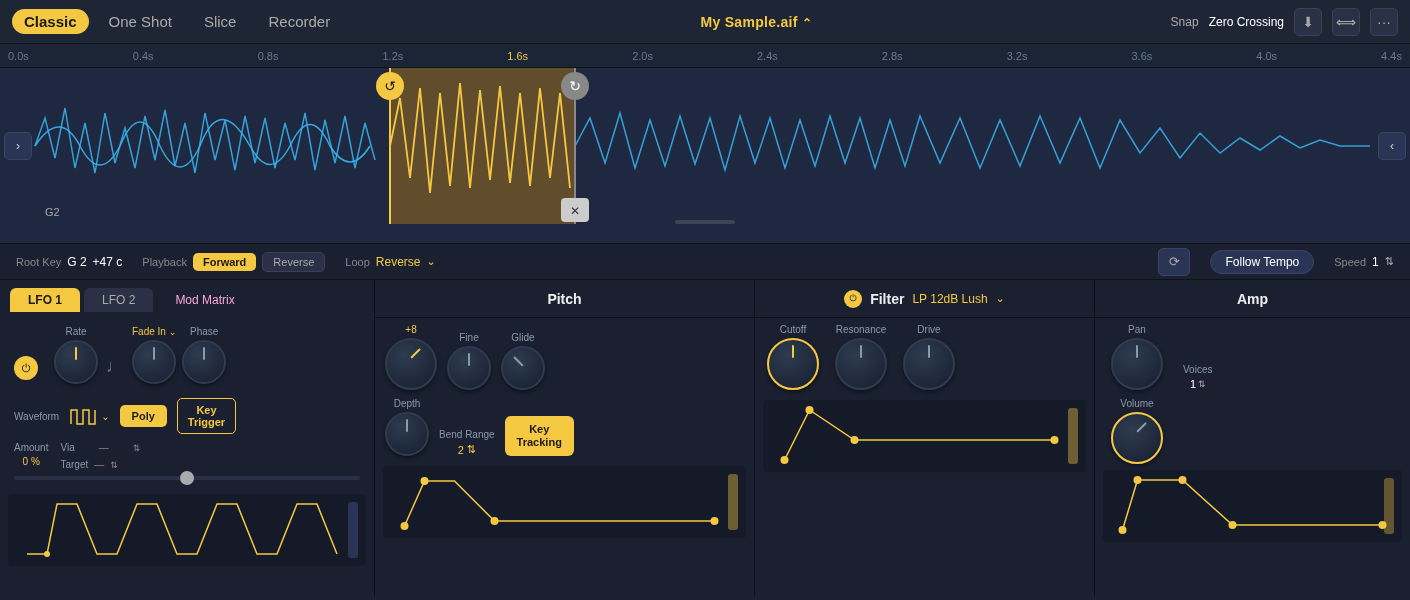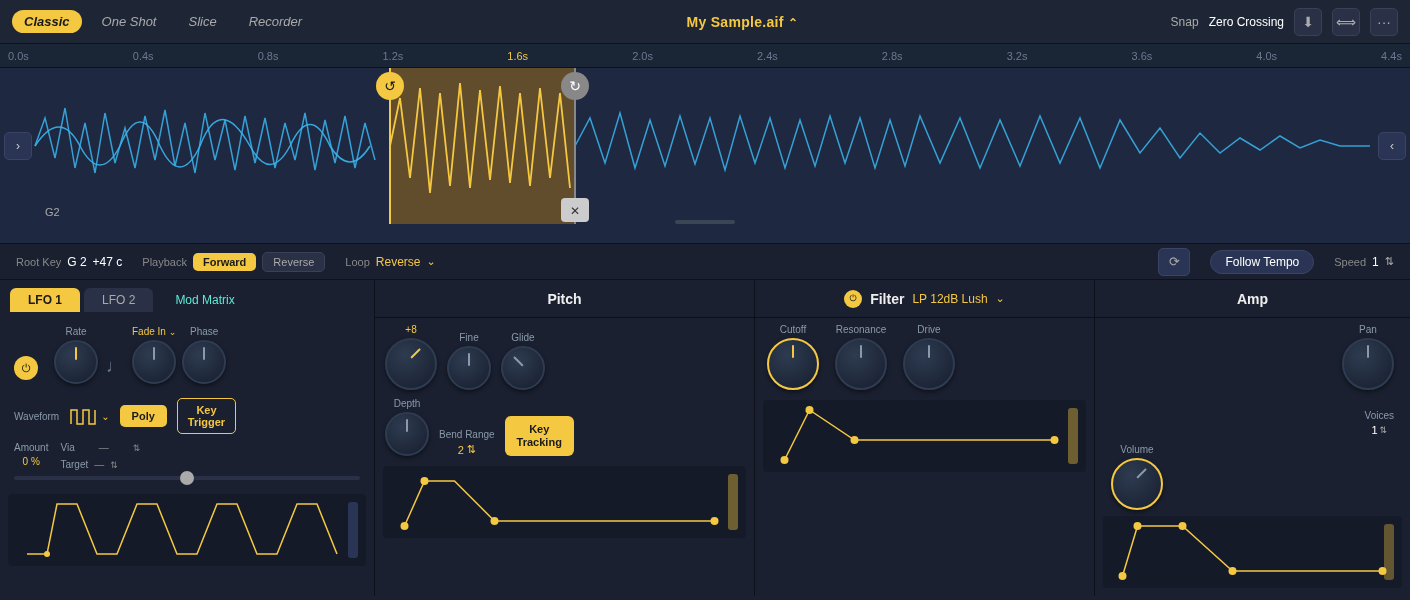--- a/index.html
+++ b/index.html
@@ -19,25 +19,24 @@
       background: #1e2535;
       padding: 0 12px;
       height: 44px;
       border-bottom: 1px solid #111;
       gap: 8px;
     }
     .tab-btn {
       padding: 4px 12px;
       border-radius: 14px;
       border: none;
-      font-size: 13px;
+      font-size: 15px;
       cursor: pointer;
       background: transparent;
       color: #aaa;
-      font-style: italic;
     }
     .tab-btn.active {
       background: #f5c842;
       color: #1a1a1a;
       font-weight: 600;
     }
     .top-title {
       flex: 1;
       text-align: center;
       font-size: 14px;
@@ -173,21 +172,21 @@
     }
     .lfo-tab {
       padding: 5px 18px;
       border-radius: 6px 6px 0 0;
       font-size: 12px;
       cursor: pointer;
       border: none;
     }
     .lfo-tab.active { background: #f5c842; color: #1a1a1a; font-weight: 700; }
     .lfo-tab.inactive { background: #2a3045; color: #aaa; }
-    .lfo-tab.mod { background: transparent; color: #5eead4; }
+    .lfo-tab.mod { background: transparent; color: #f9a8d4; }
 
     .lfo-body {
       padding: 10px 14px;
     }
     .power-btn {
       width: 24px; height: 24px;
       background: #f5c842;
       border-radius: 50%;
       display: flex; align-items: center; justify-content: center;
       cursor: pointer;
@@ -409,21 +408,20 @@
       display: flex;
       padding: 2px 12px 0;
       gap: 12px;
       align-items: flex-end;
     }
     .amp-knobs-row {
       display: flex;
       padding: 6px 16px;
       gap: 20px;
       align-items: flex-end;
-      flex-direction: column;
     }
     .amp-knobs-row2 {
       display: flex;
       padding: 2px 16px;
       gap: 20px;
       align-items: flex-end;
     }
     .voices-group {
       display: flex;
       flex-direction: column;

